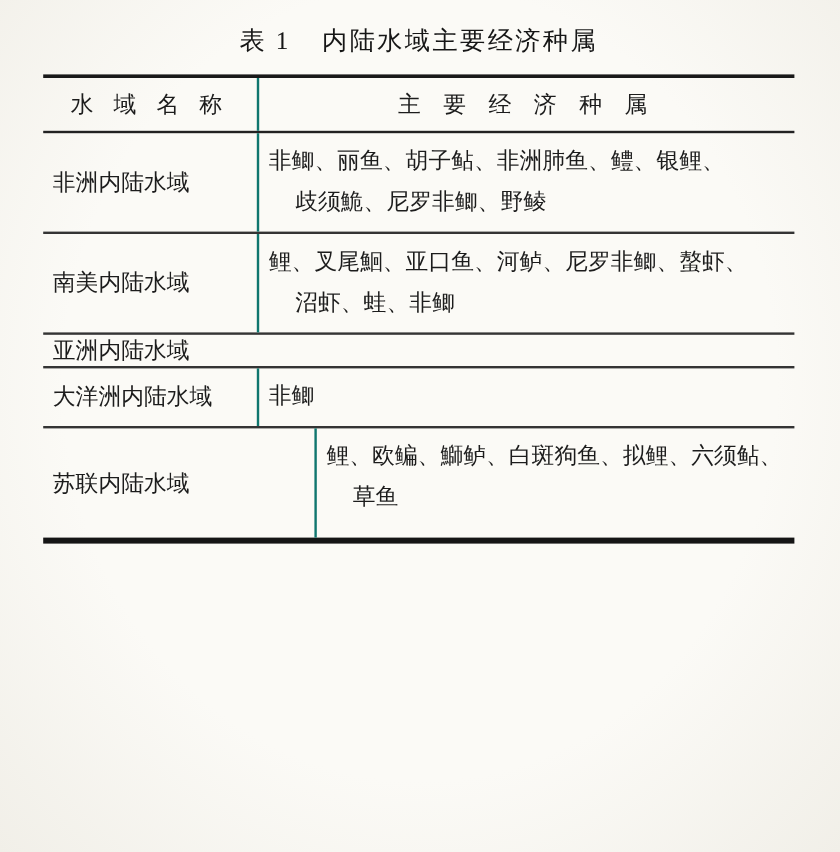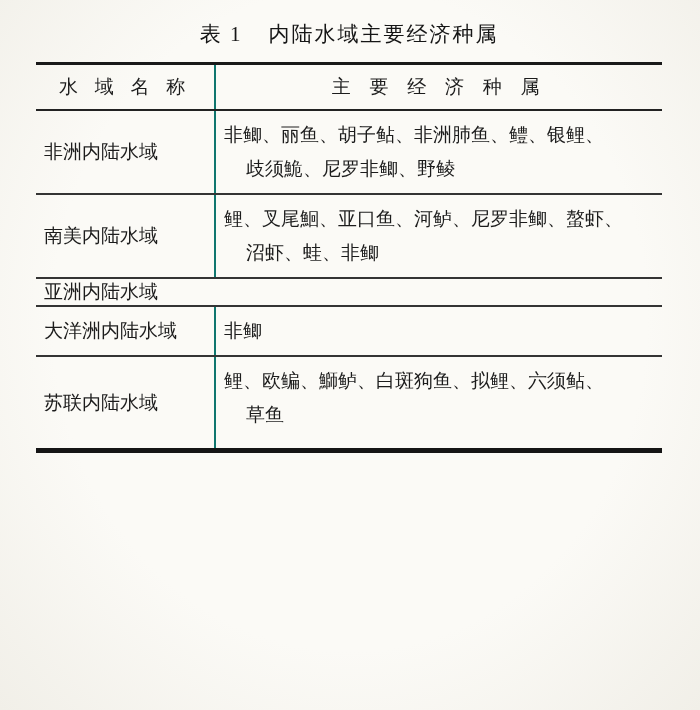--- a/index.html
+++ b/index.html
@@ -79,20 +79,21 @@
   }
   .line.cont {
     padding-left: 22px;
   }
   .row.tall .col2 {
     padding-top: 9px;
     padding-bottom: 9px;
   }
   .row.last .col2 {
     padding-bottom: 16px;
+    margin-left: 48px;
   }
 </style>
 </head>
 <body>
 
 <div class="page">
 
   <div class="title">
     <span class="title-label">表 1</span><span>内陆水域主要经济种属</span>
   </div>

